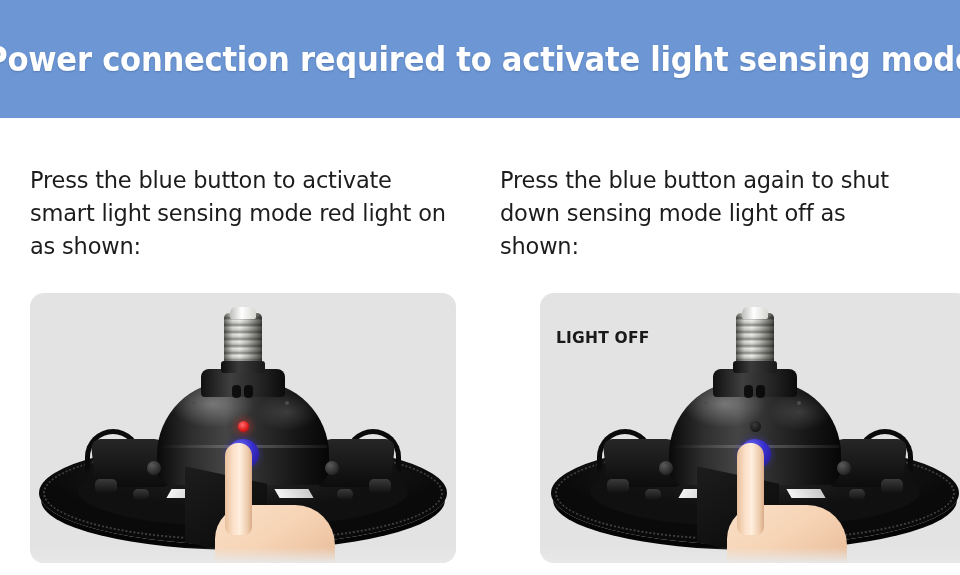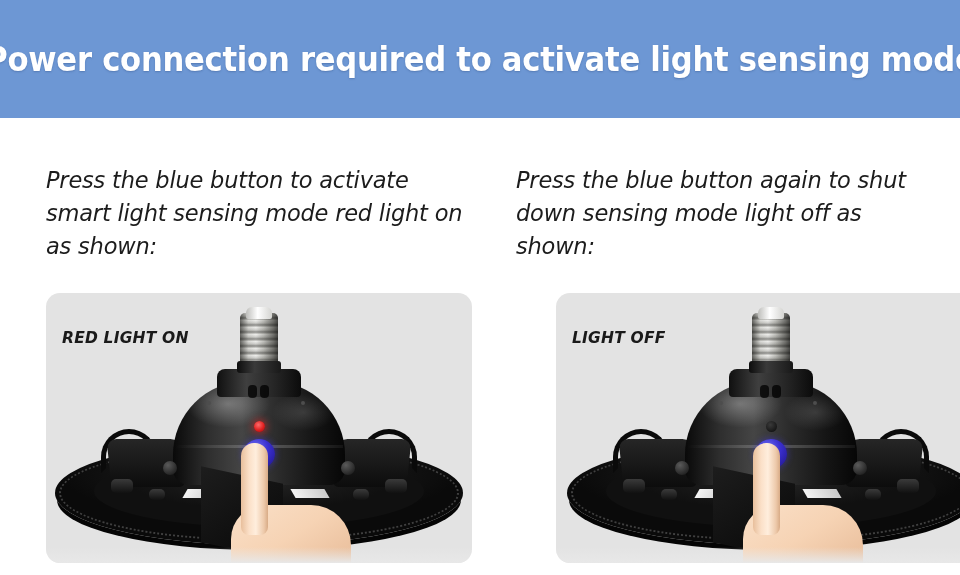--- a/index.html
+++ b/index.html
@@ -37,24 +37,23 @@
     font-size: 33px;
     letter-spacing: -0.3px;
     transform: scaleX(0.93);
     white-space: nowrap;
     text-shadow: 0 1px 2px rgba(40,70,120,0.35);
   }
 
   
   .columns {
     position: absolute;
-    left: 16px; top: 118px;
+    left: 0; top: 118px;
     width: 800px;
     height: 457px;
-    font-style: italic;
   }
   .col {
     position: absolute;
     top: 0;
     width: 430px;
   }
   .col-left  { left: 30px; }
   .col-right { left: 500px; }
 
   .caption {
@@ -417,21 +416,20 @@
   </div>
 
   <div class="columns">
 
     <div class="col col-left">
 
       <div class="caption">Press the blue button to activate smart light sensing mode red light on as shown:</div>
 
       <div class="photo-panel">
 
-        <div class="panel-label">RED LIGHT ON</div>
 
         <div class="product">
           <div class="screw-tip"></div>
           <div class="screw-base"></div>
           <div class="screw-collar"></div>
           <div class="neck"></div>
 
           <div class="wire w-left"></div>
           <div class="wire w-right"></div>
 

